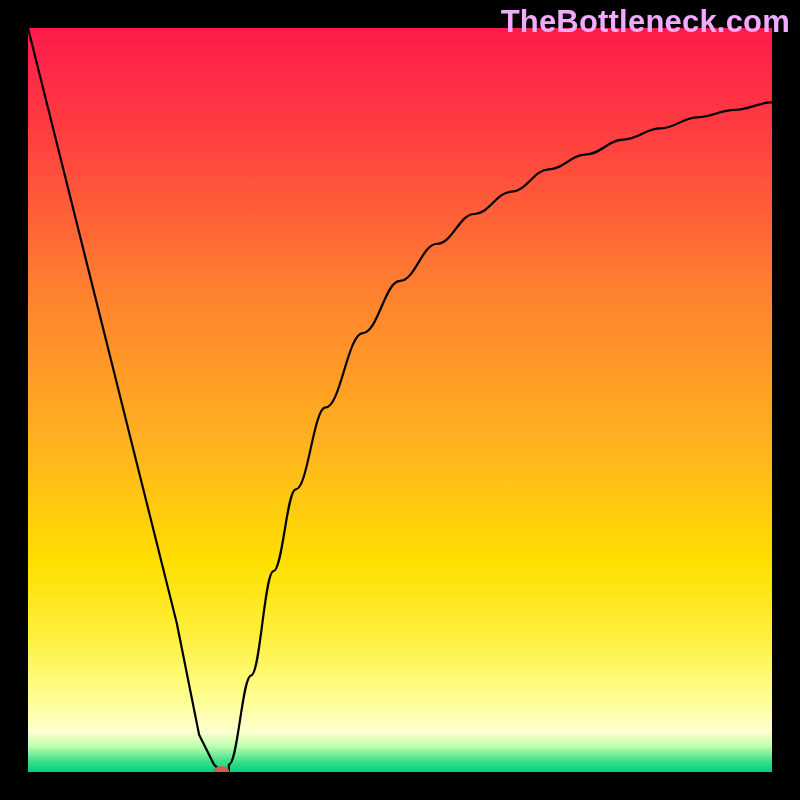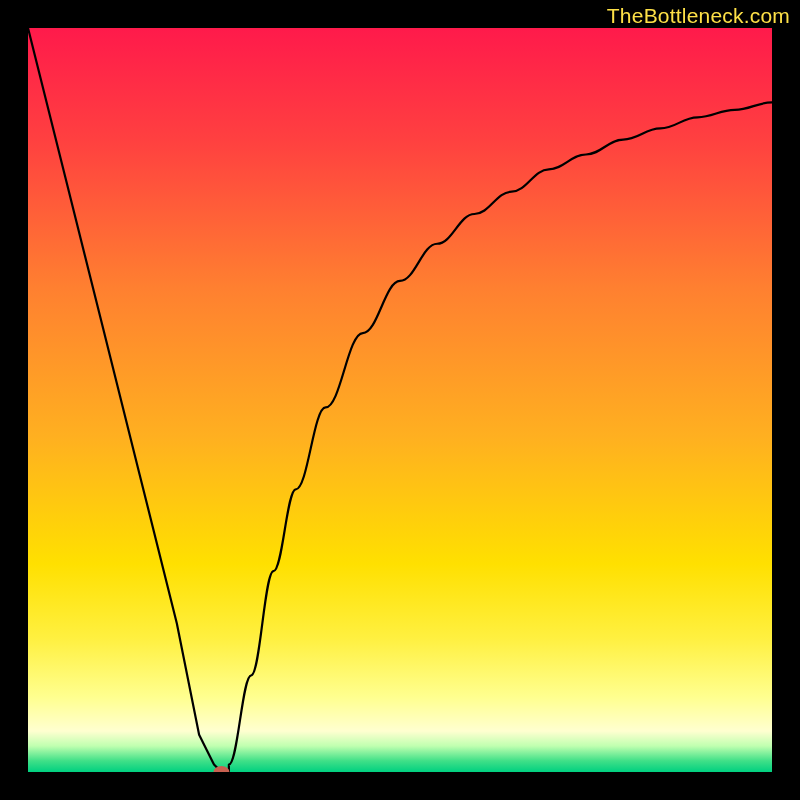--- a/index.html
+++ b/index.html
@@ -23,23 +23,23 @@
     position: absolute;
     left: 0;
     top: 0;
     width: 744px;
     height: 744px;
   }
   .watermark {
     position: absolute;
     top: 4px;
     right: 10px;
-    color: #fde047;
-    font-size: 21px;
-    font-weight: 400;
+    color: #f0abfc;
+    font-size: 31px;
+    font-weight: 700;
     letter-spacing: 0.2px;
     user-select: none;
   }
   svg { display: block; }
 </style>
 </head>
 <body>
 
 <div class="frame">
   <svg class="plot" viewBox="0 0 744 744">

